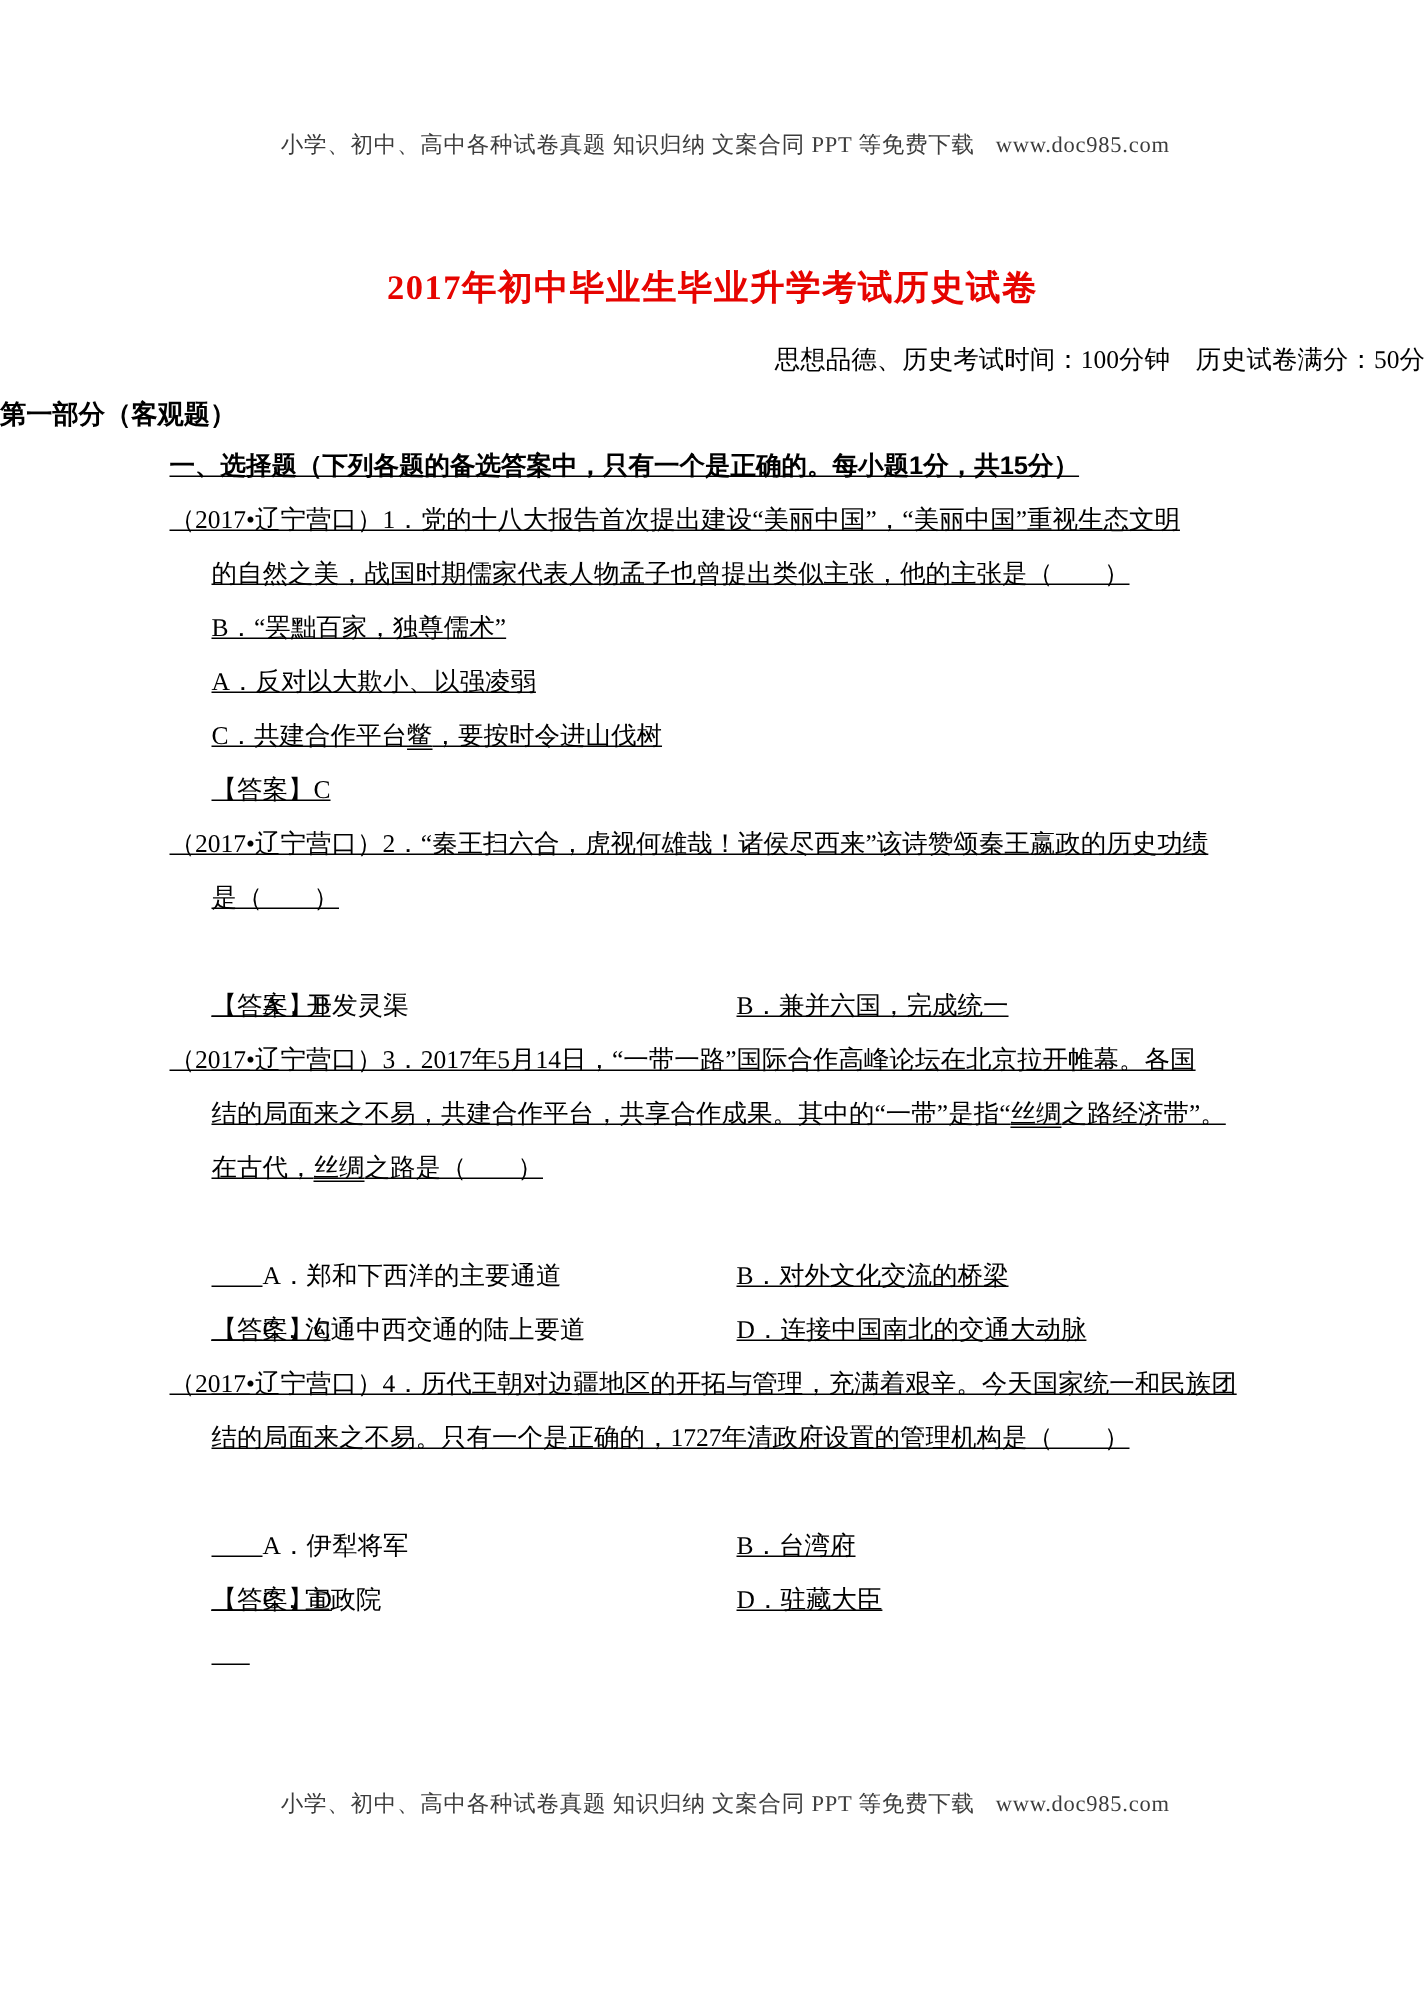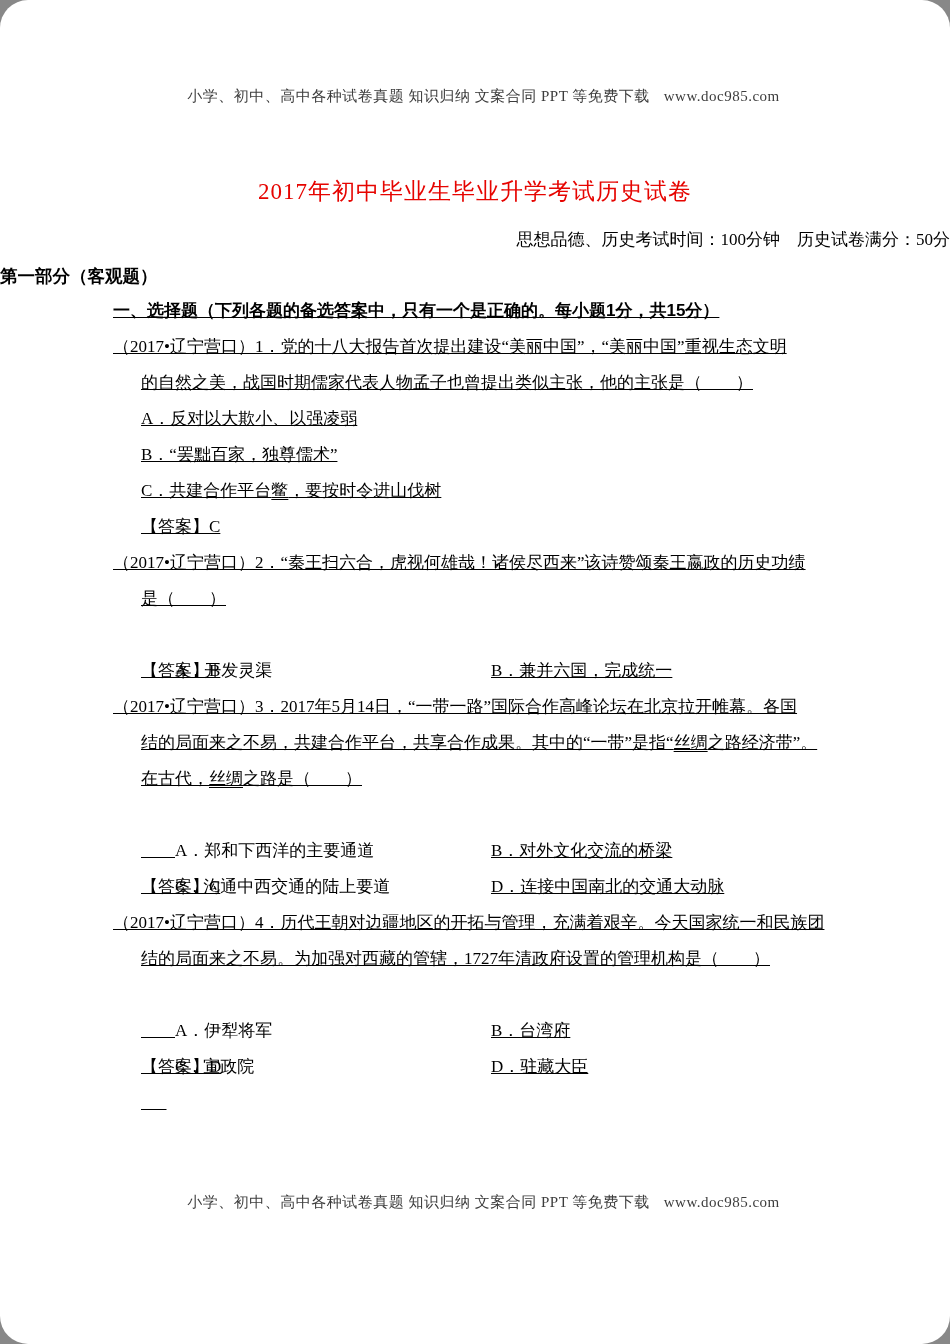--- a/index.html
+++ b/index.html
@@ -5,40 +5,39 @@
   html, body { margin: 0; padding: 0; background: #888; }
   .page {
     position: relative;
     width: 950px;
     height: 1344px;
     margin: 0 auto;
     background: #ffffff;
     font-family: "Liberation Serif", "DejaVu Serif", serif;
     color: #000000;
     overflow: hidden;
-    border-radius: 28px;
   }
   .watermark {
     position: absolute;
     left: 0; right: 0;
     text-align: center;
     font-size: 15px;
     color: #3c3c3c;
     letter-spacing: 0.5px;
     white-space: pre;
   }
   .watermark.header { top: 70px; }
   .watermark.footer { top: 1176px; }
   .watermark .url { margin-left: 14px; }
   .doc-title {
     position: absolute;
     top: 176px; left: 0; right: 0;
     text-align: center;
     font-size: 23px;
-    font-weight: normal;
+    font-weight: bold;
     color: #e60400;
     letter-spacing: 1px;
   }
   .subtitle {
     position: absolute;
     top: 228px; left: 0; right: 0;
     text-align: right;
     font-size: 17px;
     white-space: pre;
   }
@@ -94,22 +93,22 @@
 
   <div class="part-heading">第一部分（客观题）</div>
 
   <div class="content">
 
     <div class="line bold-intro">一、选择题（下列各题的备选答案中，只有一个是正确的。每小题1分，共15分）</div>
 
     <div>
       <div class="line">（2017•辽宁营口）1．党的十八大报告首次提出建设“美丽中国”，“美丽中国”重视生态文明</div>
       <div class="line indent">的自然之美，战国时期儒家代表人物孟子也曾提出类似主张，他的主张是（　　）</div>
+      <div class="line indent">B．“罢黜百家，独尊儒术”</div>
       <div class="line indent">A．反对以大欺小、以强凌弱</div>
-      <div class="line indent">B．“罢黜百家，独尊儒术”</div>
       <div class="line indent"><span>C．共建合作平台</span><span class="u">鳖</span><span>，要按时令进山伐树</span></div>
       <div class="line indent">【答案】C</div>
     </div>
 
     <div>
       <div class="line">（2017•辽宁营口）2．“秦王扫六合，虎视何雄哉！诸侯尽西来”该诗赞颂秦王嬴政的历史功绩</div>
       <div class="line indent">是（　　）</div>
       <div class="line indent two-col">
         <span class="left">A．开发灵渠</span><span>B．兼并六国，完成统一</span>
       </div>
@@ -124,21 +123,21 @@
         <span class="left">A．郑和下西洋的主要通道</span><span>B．对外文化交流的桥梁</span>
       </div>
       <div class="line indent two-col">
         <span class="left">C．沟通中西交通的陆上要道</span><span>D．连接中国南北的交通大动脉</span>
       </div>
       <div class="line indent">【答案】C</div>
     </div>
 
     <div>
       <div class="line">（2017•辽宁营口）4．历代王朝对边疆地区的开拓与管理，充满着艰辛。今天国家统一和民族团</div>
-      <div class="line indent">结的局面来之不易。为加强对西藏的管辖，1727年清政府设置的管理机构是（　　）</div>
+      <div class="line indent">结的局面来之不易。只有一个是正确的，1727年清政府设置的管理机构是（　　）</div>
       <div class="line indent two-col">
         <span class="left">A．伊犁将军</span><span>B．台湾府</span>
       </div>
       <div class="line indent two-col">
         <span class="left">C．宣政院</span><span>D．驻藏大臣</span>
       </div>
       <div class="line indent">【答案】D</div>
     </div>
 
   </div>

